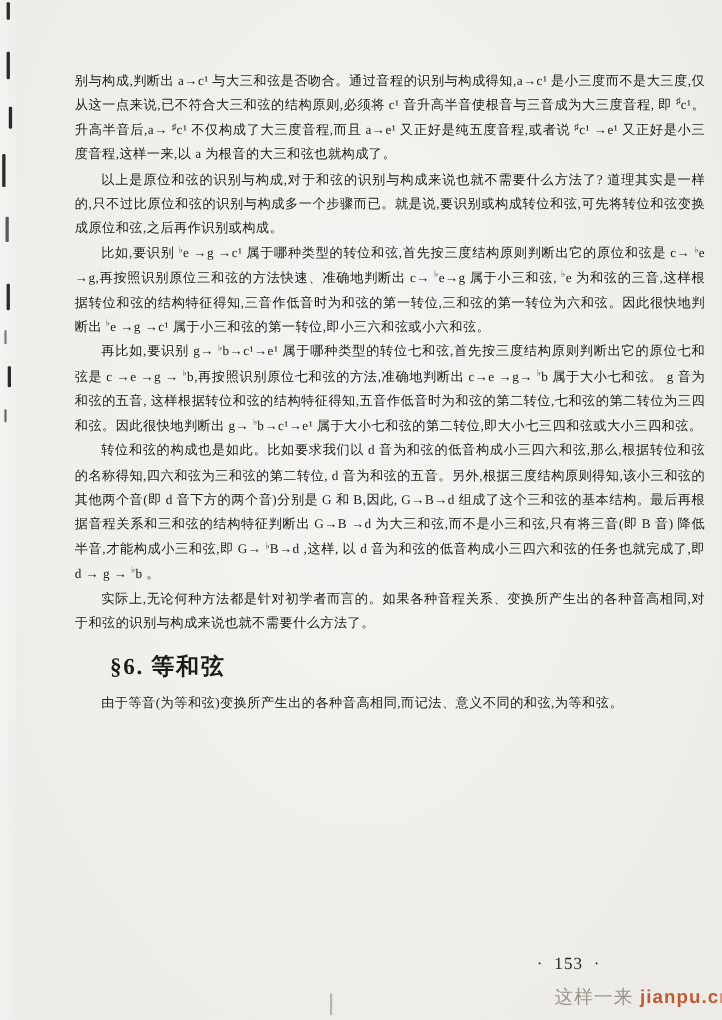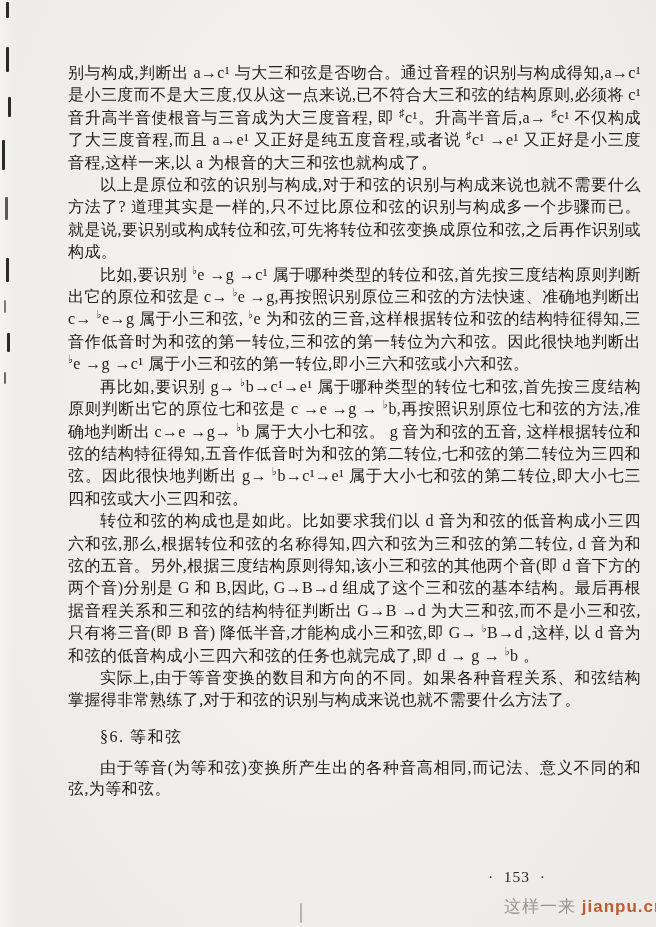--- a/index.html
+++ b/index.html
@@ -15,31 +15,31 @@
       radial-gradient(ellipse at 50% 40%, rgba(255,255,255,0.35), rgba(0,0,0,0.02) 85%),
       linear-gradient(90deg, rgba(255,255,255,0.5) 0px, rgba(255,255,255,0) 18px);
     overflow:hidden;
     color:#23211d;
   }
   .text-block{
     position:absolute;left:68px;top:62px;width:573px;
   }
   .par{
     margin:0;
-    font-size:16px;
+    font-size:12px;
     line-height:22.4px;
     letter-spacing:0.4px;
     text-align:justify;
     text-indent:2em;
   }
   .par.no-indent{text-indent:0;}
   .section-heading{
     margin:15px 0 9px 32px;
-    font-size:16px;
-    font-weight:normal;
+    font-size:21px;
+    font-weight:bold;
     letter-spacing:1.5px;
     color:#1d1b18;
   }
   .sec2 .par{line-height:21.5px;}
   sup.acc{font-size:0.7em;vertical-align:0.5em;line-height:0;letter-spacing:0;}
   .page-number{
     position:absolute;top:856px;left:452px;width:130px;
     text-align:center;font-size:15.5px;letter-spacing:1px;color:#2a2824;
     white-space:pre;
     margin-top:12px;
@@ -57,21 +57,21 @@
 <body>
 
 <div class="page">
 
   <div class="text-block">
     <p class="par no-indent rich">别与构成,判断出 a→c¹ 与大三和弦是否吻合。通过音程的识别与构成得知,a→c¹ 是小三度而不是大三度,仅从这一点来说,已不符合大三和弦的结构原则,必须将 c¹ 音升高半音使根音与三音成为大三度音程, 即 <sup class="acc">♯</sup>c¹。升高半音后,a→ <sup class="acc">♯</sup>c¹ 不仅构成了大三度音程,而且 a→e¹ 又正好是纯五度音程,或者说 <sup class="acc">♯</sup>c¹ →e¹ 又正好是小三度音程,这样一来,以 a 为根音的大三和弦也就构成了。</p>
     <p class="par rich">以上是原位和弦的识别与构成,对于和弦的识别与构成来说也就不需要什么方法了? 道理其实是一样的,只不过比原位和弦的识别与构成多一个步骤而已。就是说,要识别或构成转位和弦,可先将转位和弦变换成原位和弦,之后再作识别或构成。</p>
     <p class="par rich">比如,要识别 <sup class="acc">♭</sup>e →g →c¹ 属于哪种类型的转位和弦,首先按三度结构原则判断出它的原位和弦是 c→ <sup class="acc">♭</sup>e →g,再按照识别原位三和弦的方法快速、准确地判断出 c→ <sup class="acc">♭</sup>e→g 属于小三和弦, <sup class="acc">♭</sup>e 为和弦的三音,这样根据转位和弦的结构特征得知,三音作低音时为和弦的第一转位,三和弦的第一转位为六和弦。因此很快地判断出 <sup class="acc">♭</sup>e →g →c¹ 属于小三和弦的第一转位,即小三六和弦或小六和弦。</p>
     <p class="par rich">再比如,要识别 g→ <sup class="acc">♭</sup>b→c¹→e¹ 属于哪种类型的转位七和弦,首先按三度结构原则判断出它的原位七和弦是 c →e →g → <sup class="acc">♭</sup>b,再按照识别原位七和弦的方法,准确地判断出 c→e →g→ <sup class="acc">♭</sup>b 属于大小七和弦。 g 音为和弦的五音, 这样根据转位和弦的结构特征得知,五音作低音时为和弦的第二转位,七和弦的第二转位为三四和弦。因此很快地判断出 g→ <sup class="acc">♭</sup>b→c¹→e¹ 属于大小七和弦的第二转位,即大小七三四和弦或大小三四和弦。</p>
     <p class="par rich">转位和弦的构成也是如此。比如要求我们以 d 音为和弦的低音构成小三四六和弦,那么,根据转位和弦的名称得知,四六和弦为三和弦的第二转位, d 音为和弦的五音。另外,根据三度结构原则得知,该小三和弦的其他两个音(即 d 音下方的两个音)分别是 G 和 B,因此, G→B→d 组成了这个三和弦的基本结构。最后再根据音程关系和三和弦的结构特征判断出 G→B →d 为大三和弦,而不是小三和弦,只有将三音(即 B 音) 降低半音,才能构成小三和弦,即 G→ <sup class="acc">♭</sup>B→d ,这样, 以 d 音为和弦的低音构成小三四六和弦的任务也就完成了,即 d → g → <sup class="acc">♭</sup>b 。</p>
-    <p class="par rich">实际上,由于等音变换的数目和方向的不同。如果各种音程关系、和弦结构掌握得非常熟练了,对于和弦的识别与构成来说也就不需要什么方法了。</p>
+    <p class="par rich">实际上,无论何种方法都是针对初学者而言的。如果各种音程关系、变换所产生出的各种音高相同,对于和弦的识别与构成来说也就不需要什么方法了。</p>
 
     <h2 class="section-heading">§6. 等和弦</h2>
 
     <div class="sec2">
       <p class="par rich">由于等音(为等和弦)变换所产生出的各种音高相同,而记法、意义不同的和弦,为等和弦。</p>
     </div>
   </div>
 
   <div class="page-number">·  153  ·</div>
 

